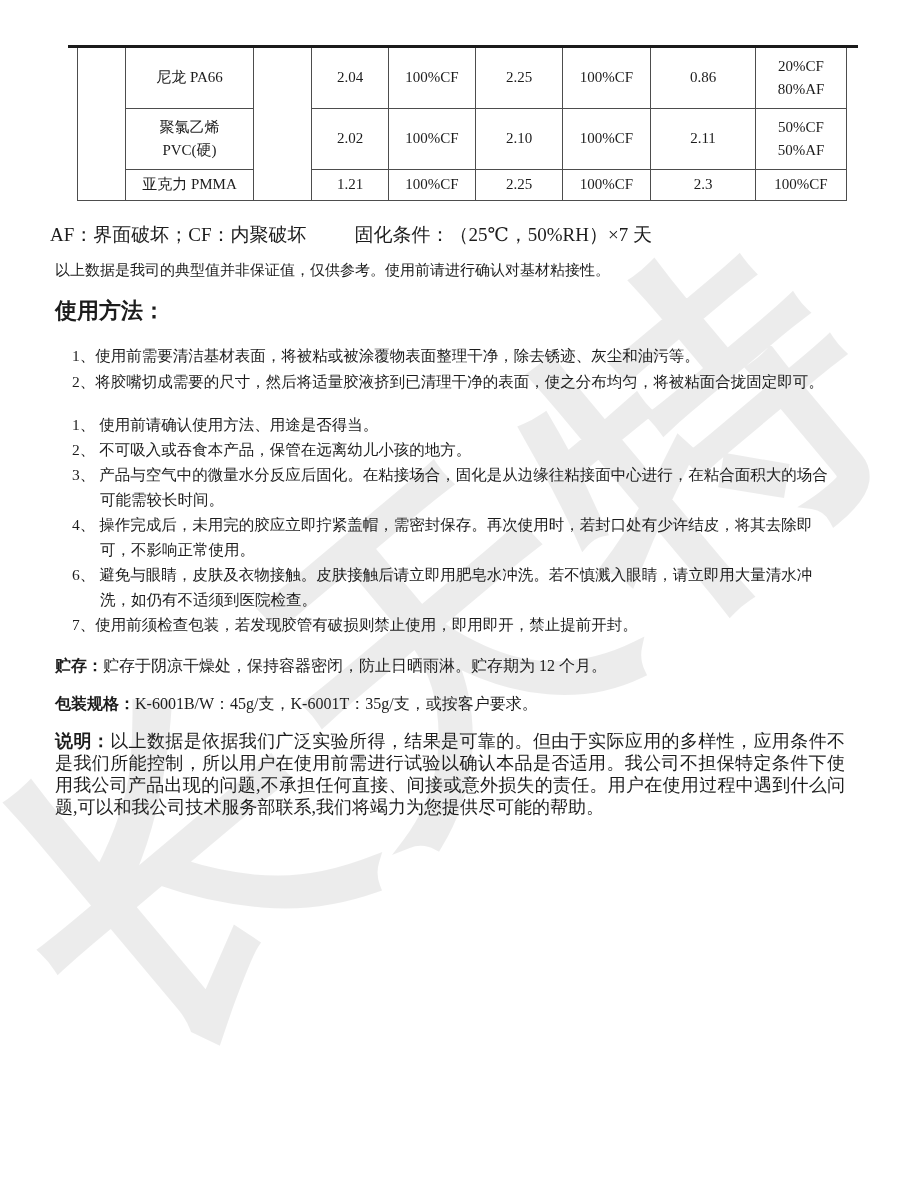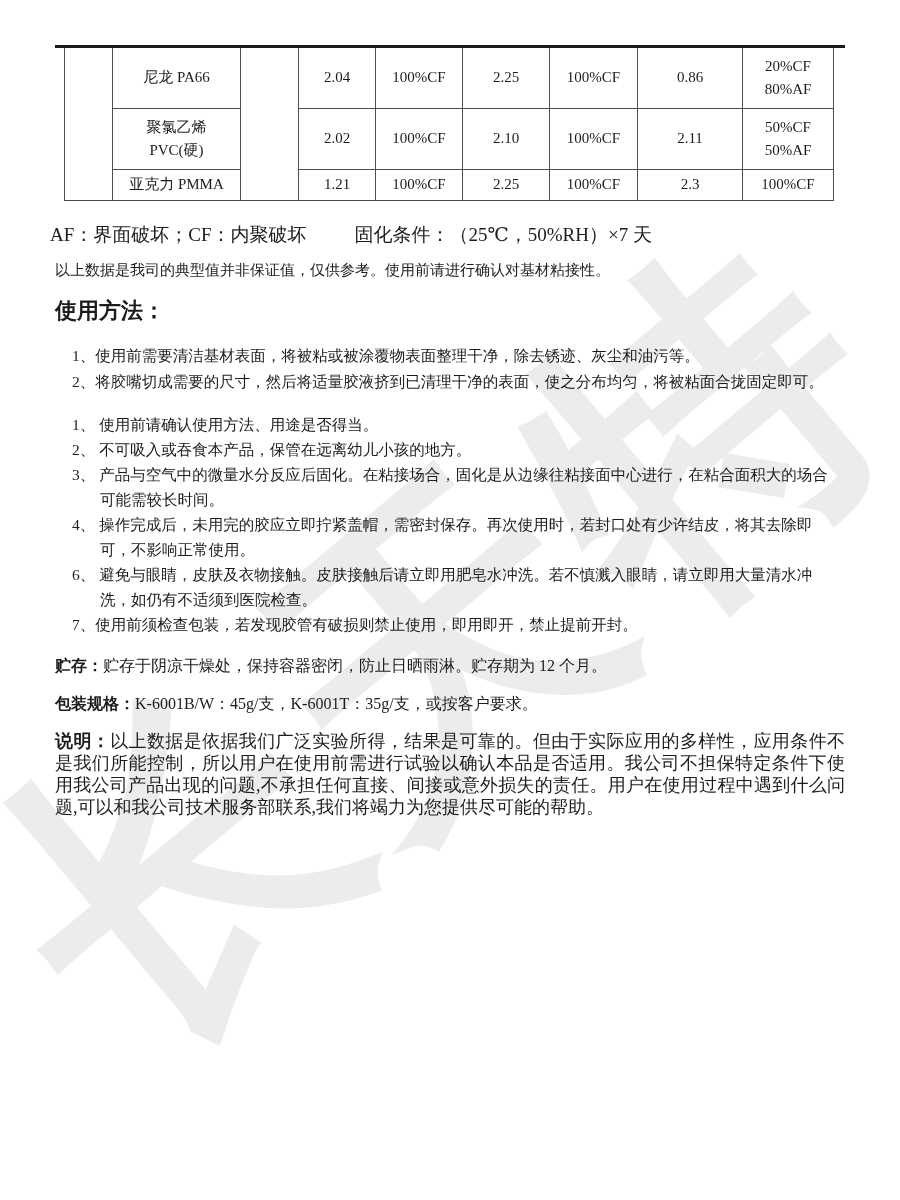--- a/index.html
+++ b/index.html
@@ -26,21 +26,21 @@
     white-space:nowrap;
     pointer-events:none;
     z-index:0;
   }
   .content{
     position:relative;
     z-index:1;
     padding:45px 55px 0 55px;
   }
   
-  .table-wrap{margin-left:9px;width:769px;}
+  .table-wrap{margin-left:22px;width:769px;}
   .thick-rule{
     position:relative;
     left:-9px;
     width:790px;height:3px;
     background:#1b1b1b;
   }
   table.spec{
     border-collapse:collapse;
     table-layout:fixed;
     width:769px;

